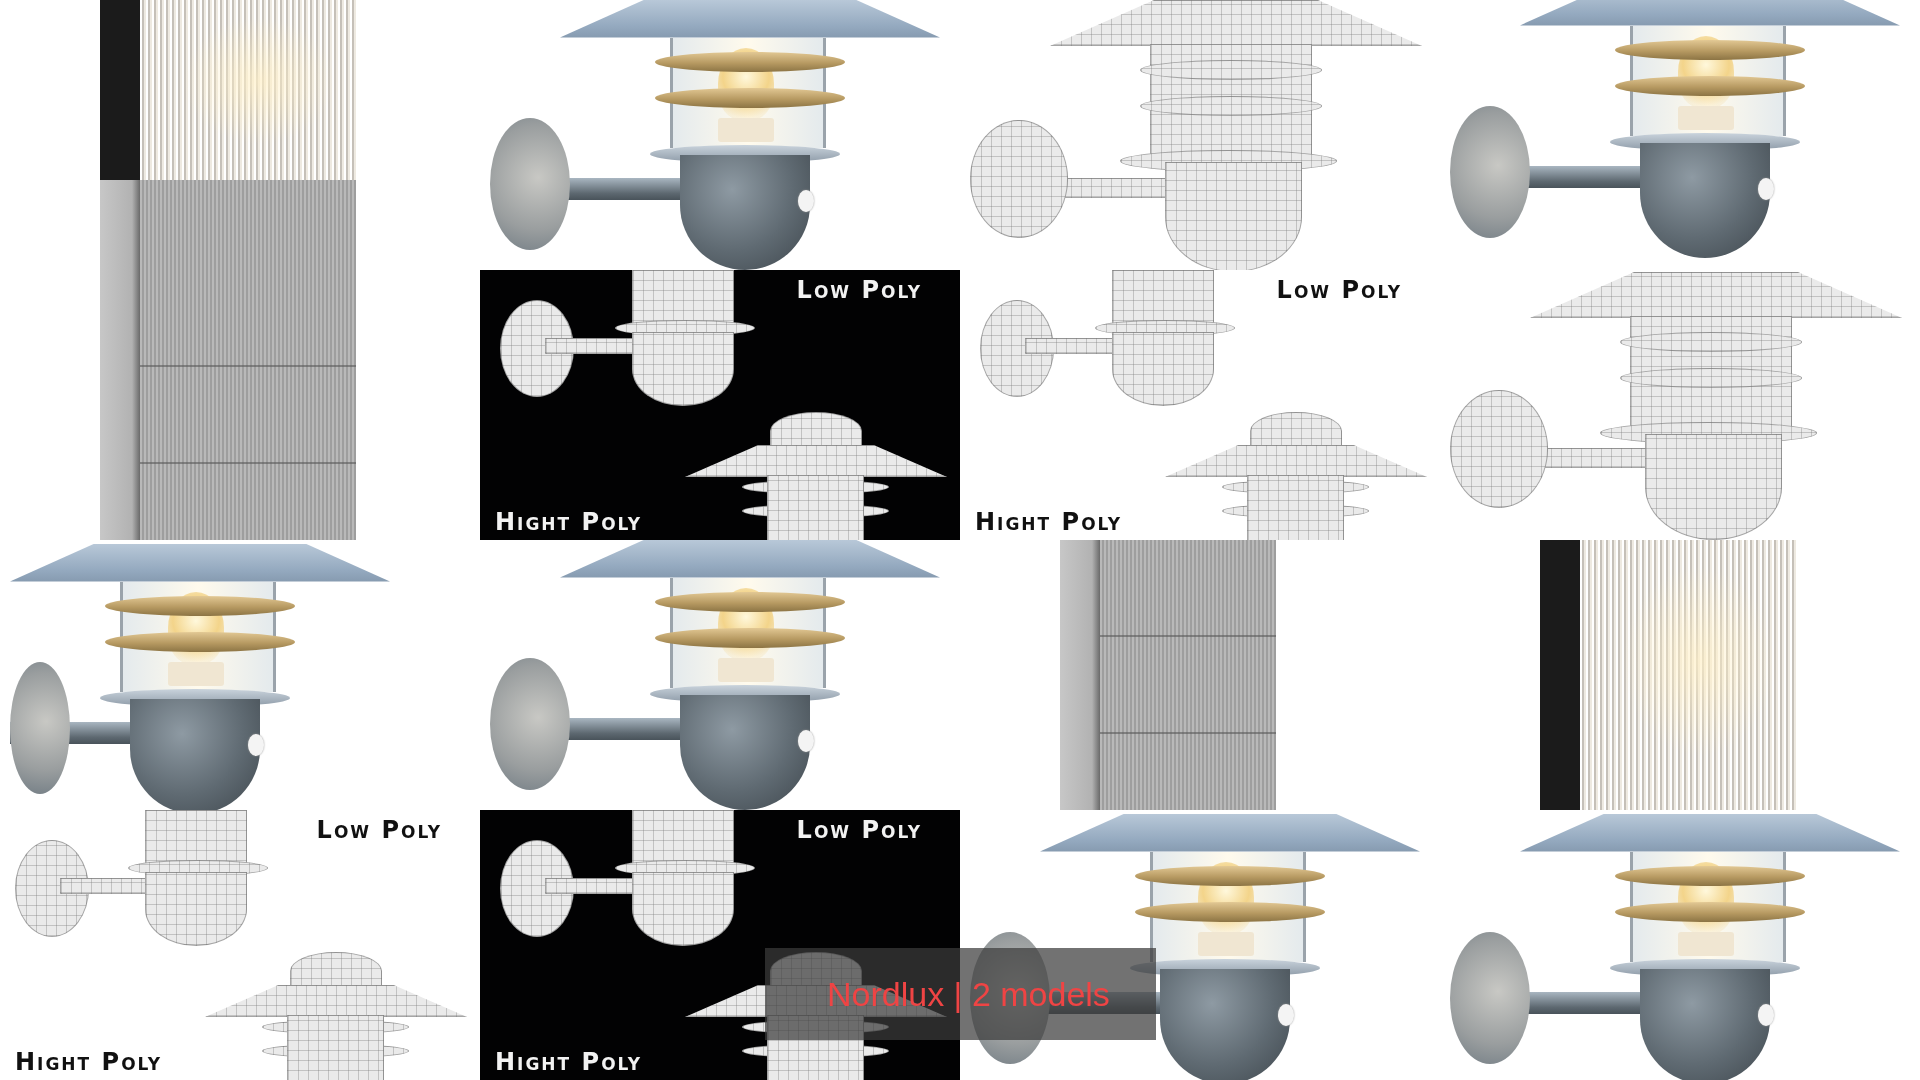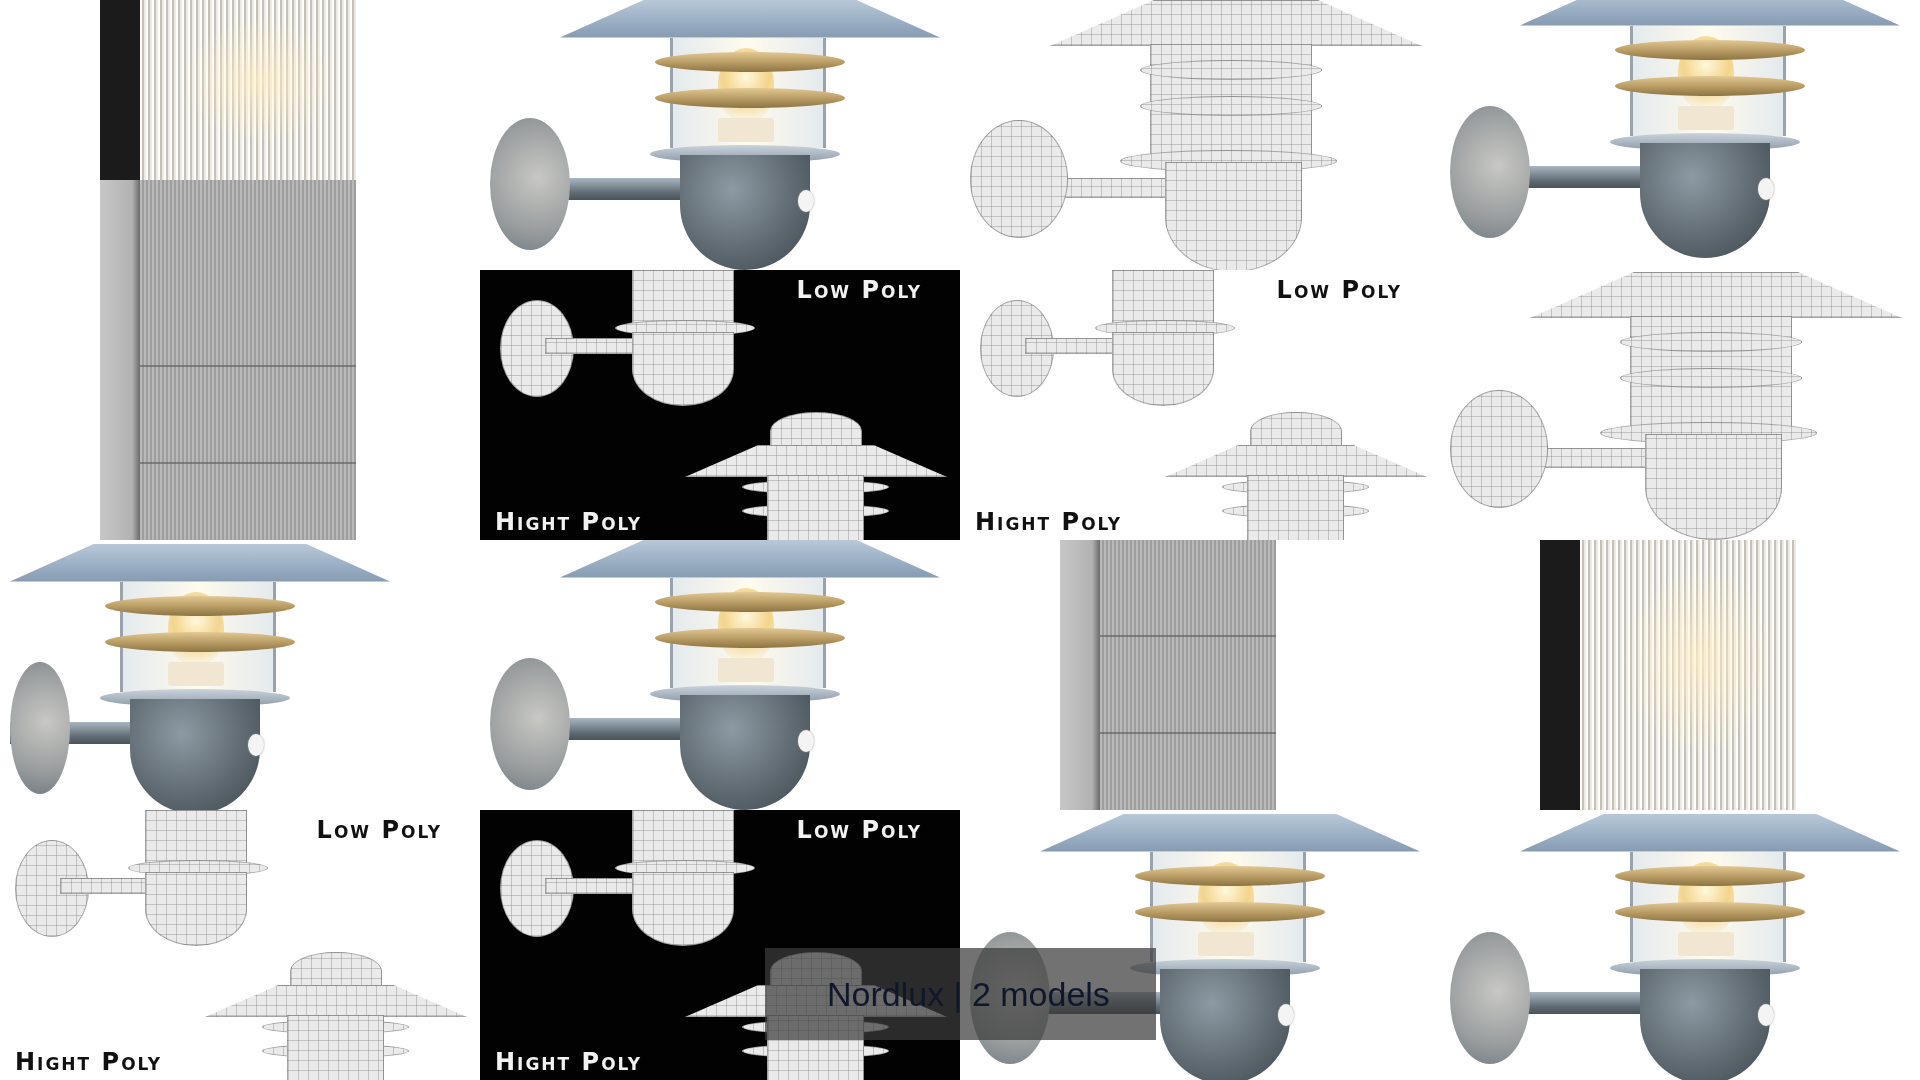--- a/index.html
+++ b/index.html
@@ -61,21 +61,21 @@
   .poly-label{position:absolute;font-family:"DejaVu Sans",sans-serif;font-weight:bold;letter-spacing:2px;
     font-variant:small-caps;font-size:24px;line-height:1;}
   .tile.dark .poly-label{color:#f2f2f2;}
   .tile.light .poly-label{color:#111;}
   .poly-label.low{right:38px;top:8px;}
   .poly-label.high{left:15px;top:228px;margin-top:12px;}
 
   
   .caption{position:absolute;left:765px;top:948px;width:391px;height:92px;
     background:rgba(60,60,60,.72);display:flex;align-items:center;justify-content:flex-start;}
-  .caption-text{color:#0f172a;font-family:"Liberation Sans",sans-serif;font-size:34px;margin-left:62px;white-space:nowrap;}
+  .caption-text{color:#ef4444;font-family:"Liberation Sans",sans-serif;font-size:34px;margin-left:62px;white-space:nowrap;}
 </style>
 </head>
 <body>
 
 <div class="grid">
 
   <div class="tile light">
     <div class="panel photo" style="left:100px;width:256px;height:180px;">
       <div class="frame"></div>
       <div class="ribs"></div>

